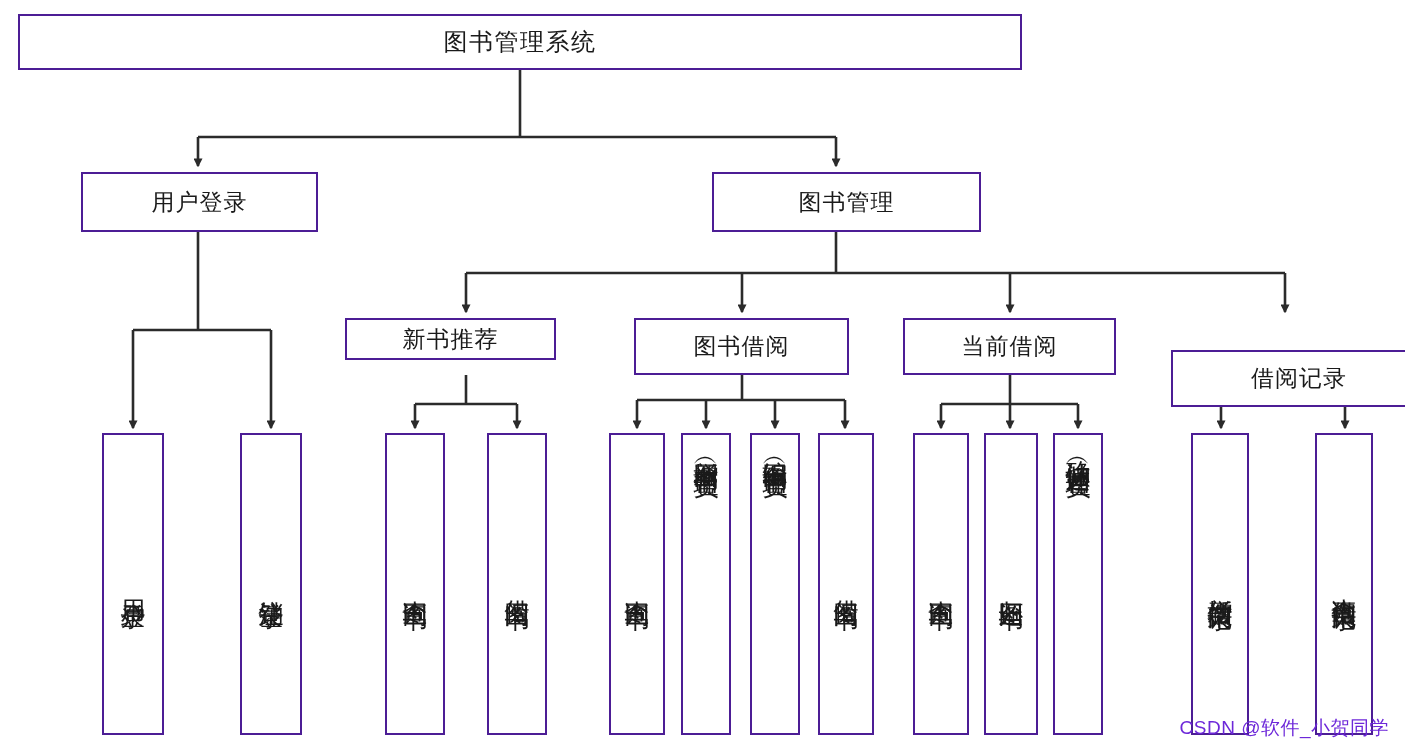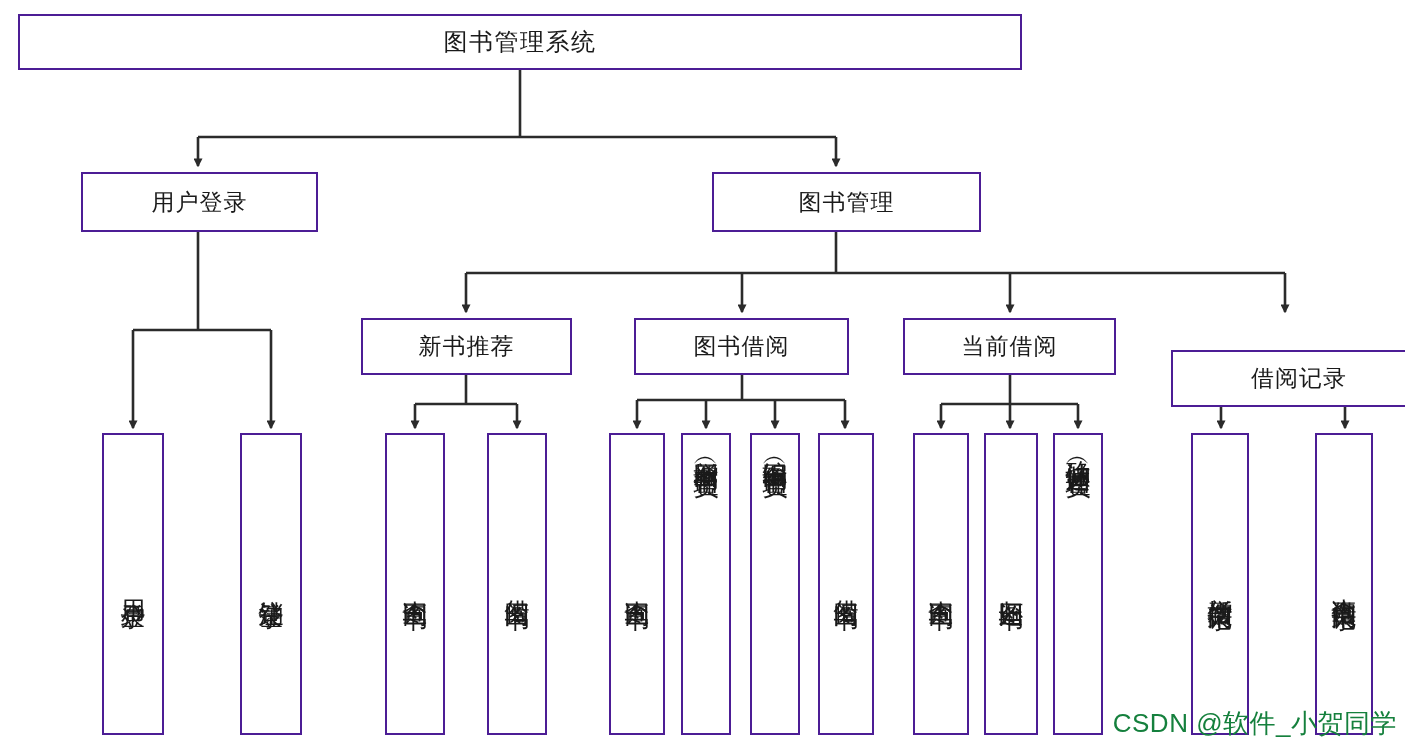--- a/index.html
+++ b/index.html
@@ -64,24 +64,24 @@
     line-height: 1.0;
     letter-spacing: 2px;
     white-space: nowrap;
   }
   .node.vert.centered {
     align-items: center;
     padding-top: 0;
   }
   #watermark {
     position: absolute;
-    right: 8px;
+    right: 16px;
     bottom: 6px;
-    font-size: 26px;
-    color: #15803d;
+    font-size: 19px;
+    color: #6d28d9;
     z-index: 6;
     white-space: nowrap;
     letter-spacing: 0.5px;
   }
 </style>
 </head>
 <body>
 
 <div id="canvas">
 
@@ -140,21 +140,21 @@
   </div>
 
   <div class="node horiz" style="left:81px; top:172px; width:237px; height:60px;">
     <span class="node-label">用户登录</span>
   </div>
 
   <div class="node horiz" style="left:712px; top:172px; width:269px; height:60px;">
     <span class="node-label">图书管理</span>
   </div>
 
-  <div class="node horiz" style="left:361px; top:318px; width:211px; height:57px;">
+  <div class="node horiz" style="left:345px; top:318px; width:211px; height:42px;">
     <span class="node-label">新书推荐</span>
   </div>
 
   <div class="node horiz" style="left:634px; top:318px; width:215px; height:57px;">
     <span class="node-label">图书借阅</span>
   </div>
 
   <div class="node horiz" style="left:903px; top:318px; width:213px; height:57px;">
     <span class="node-label">当前借阅</span>
   </div>

